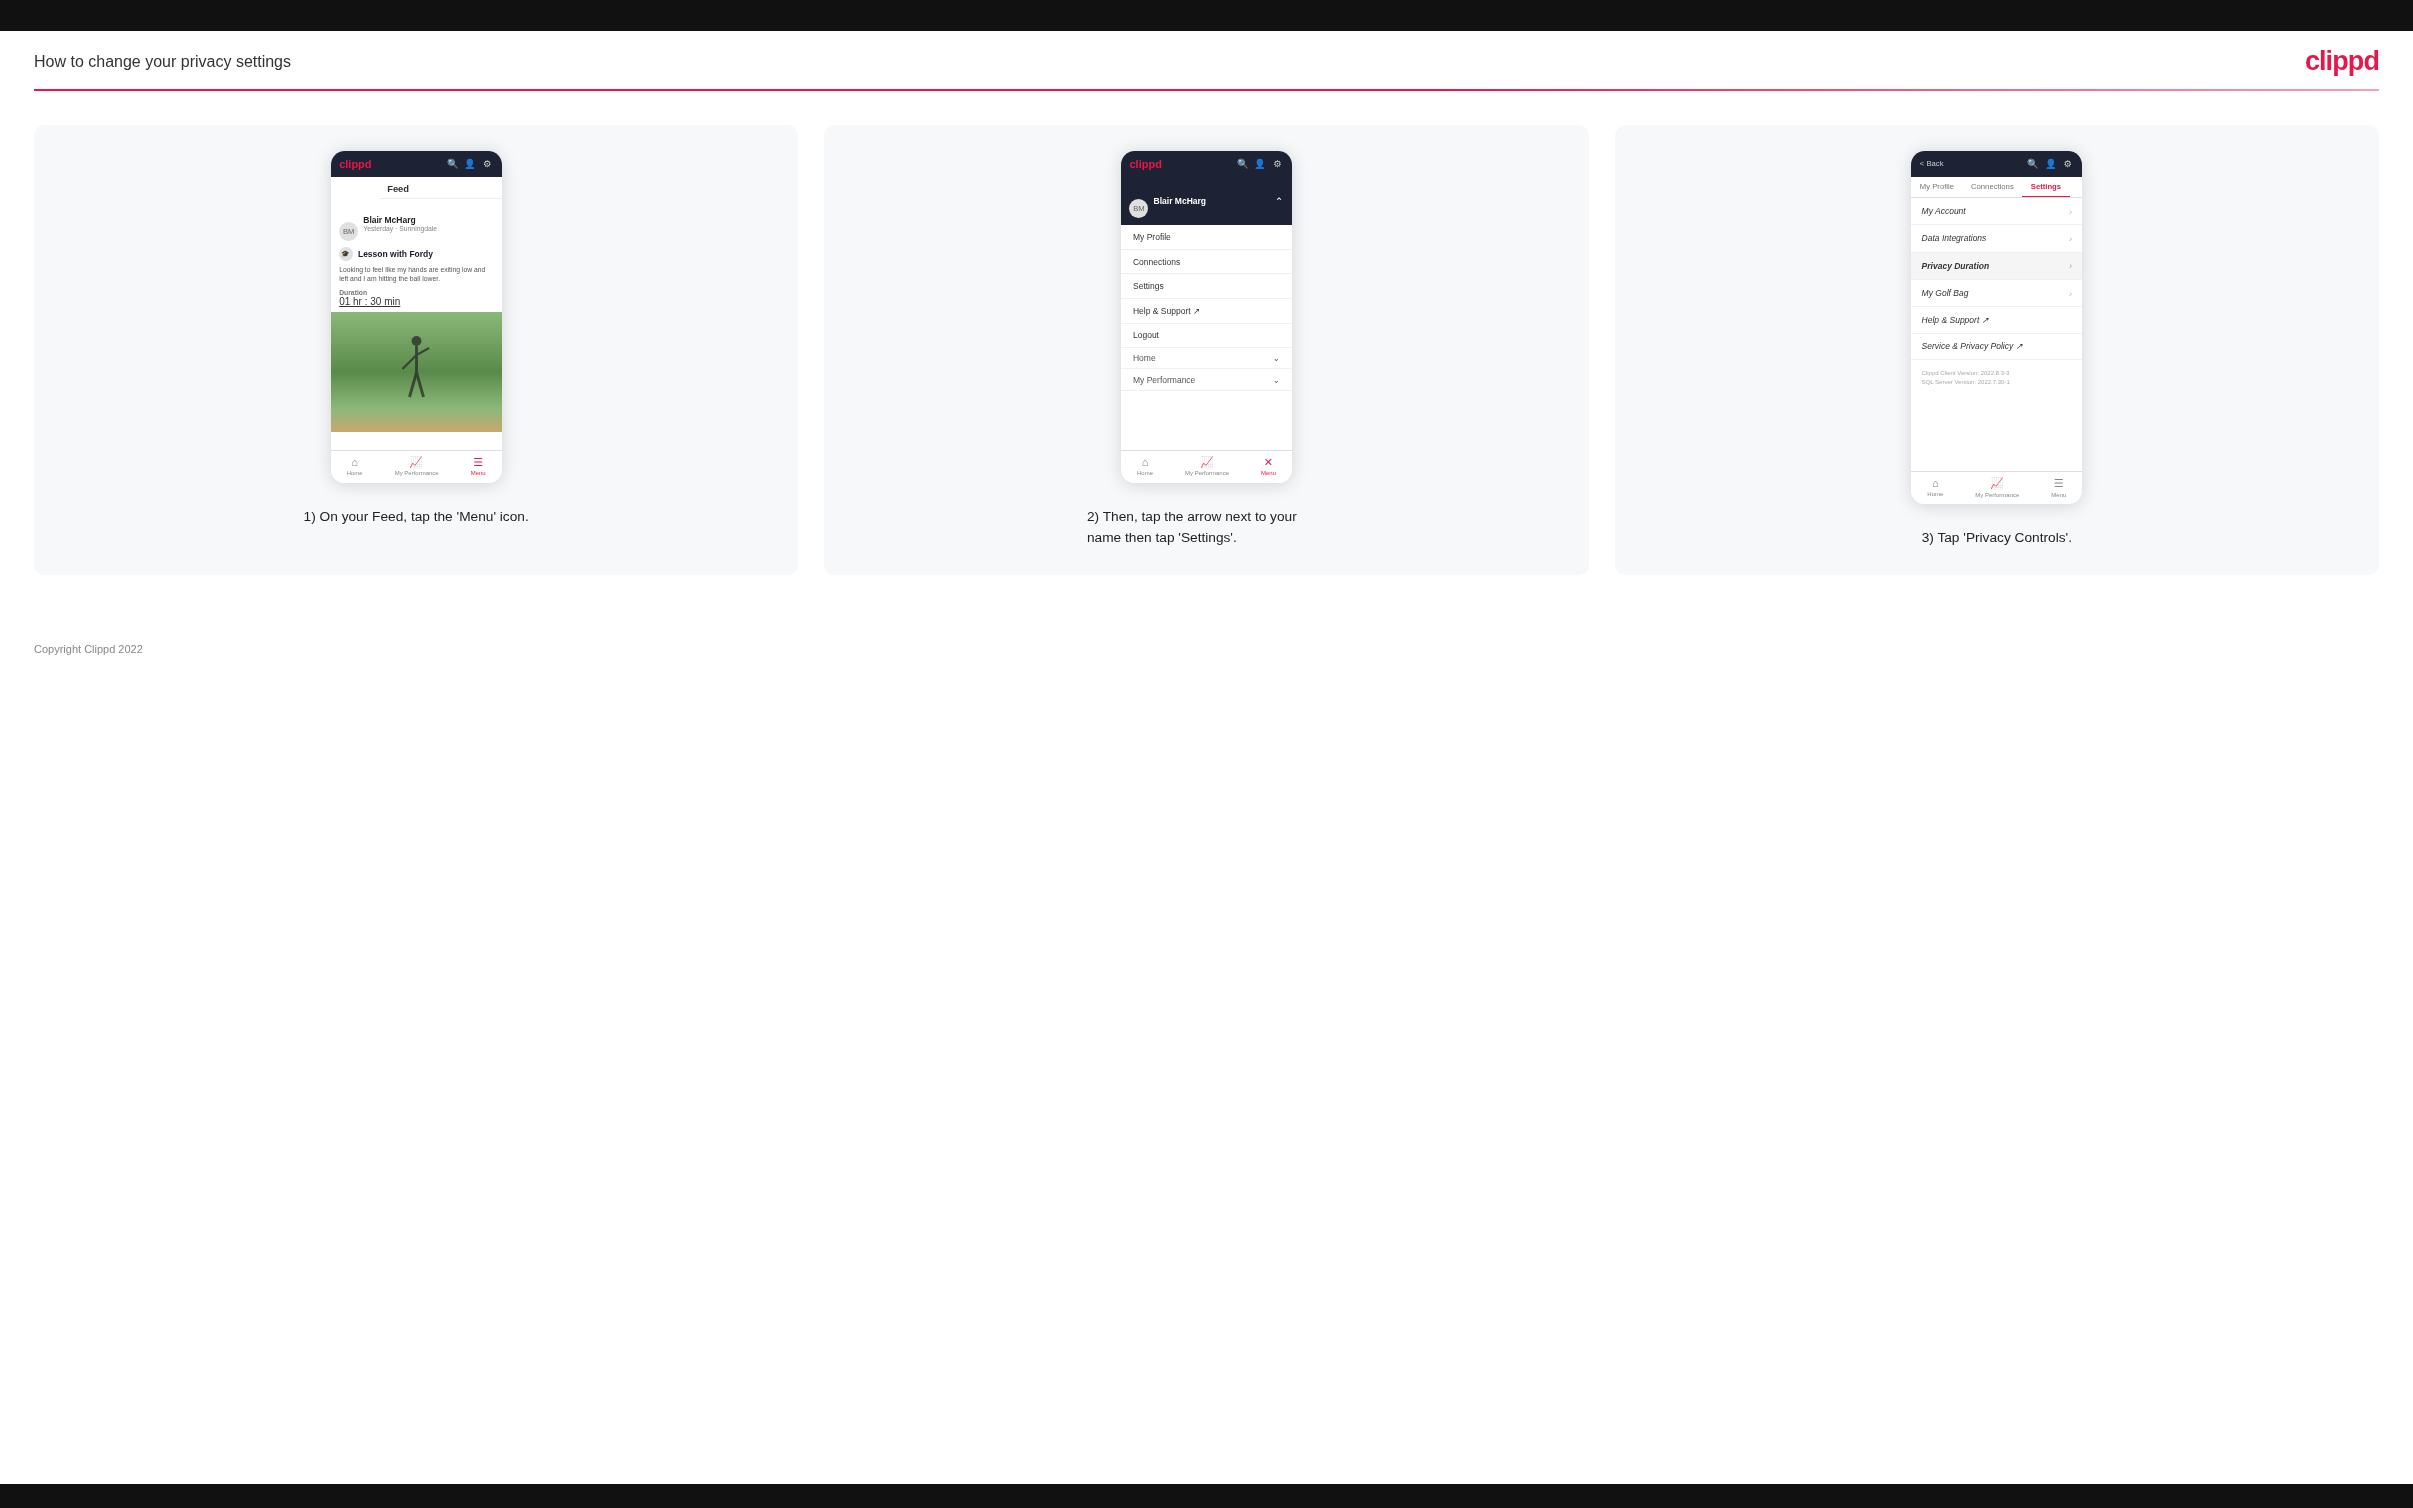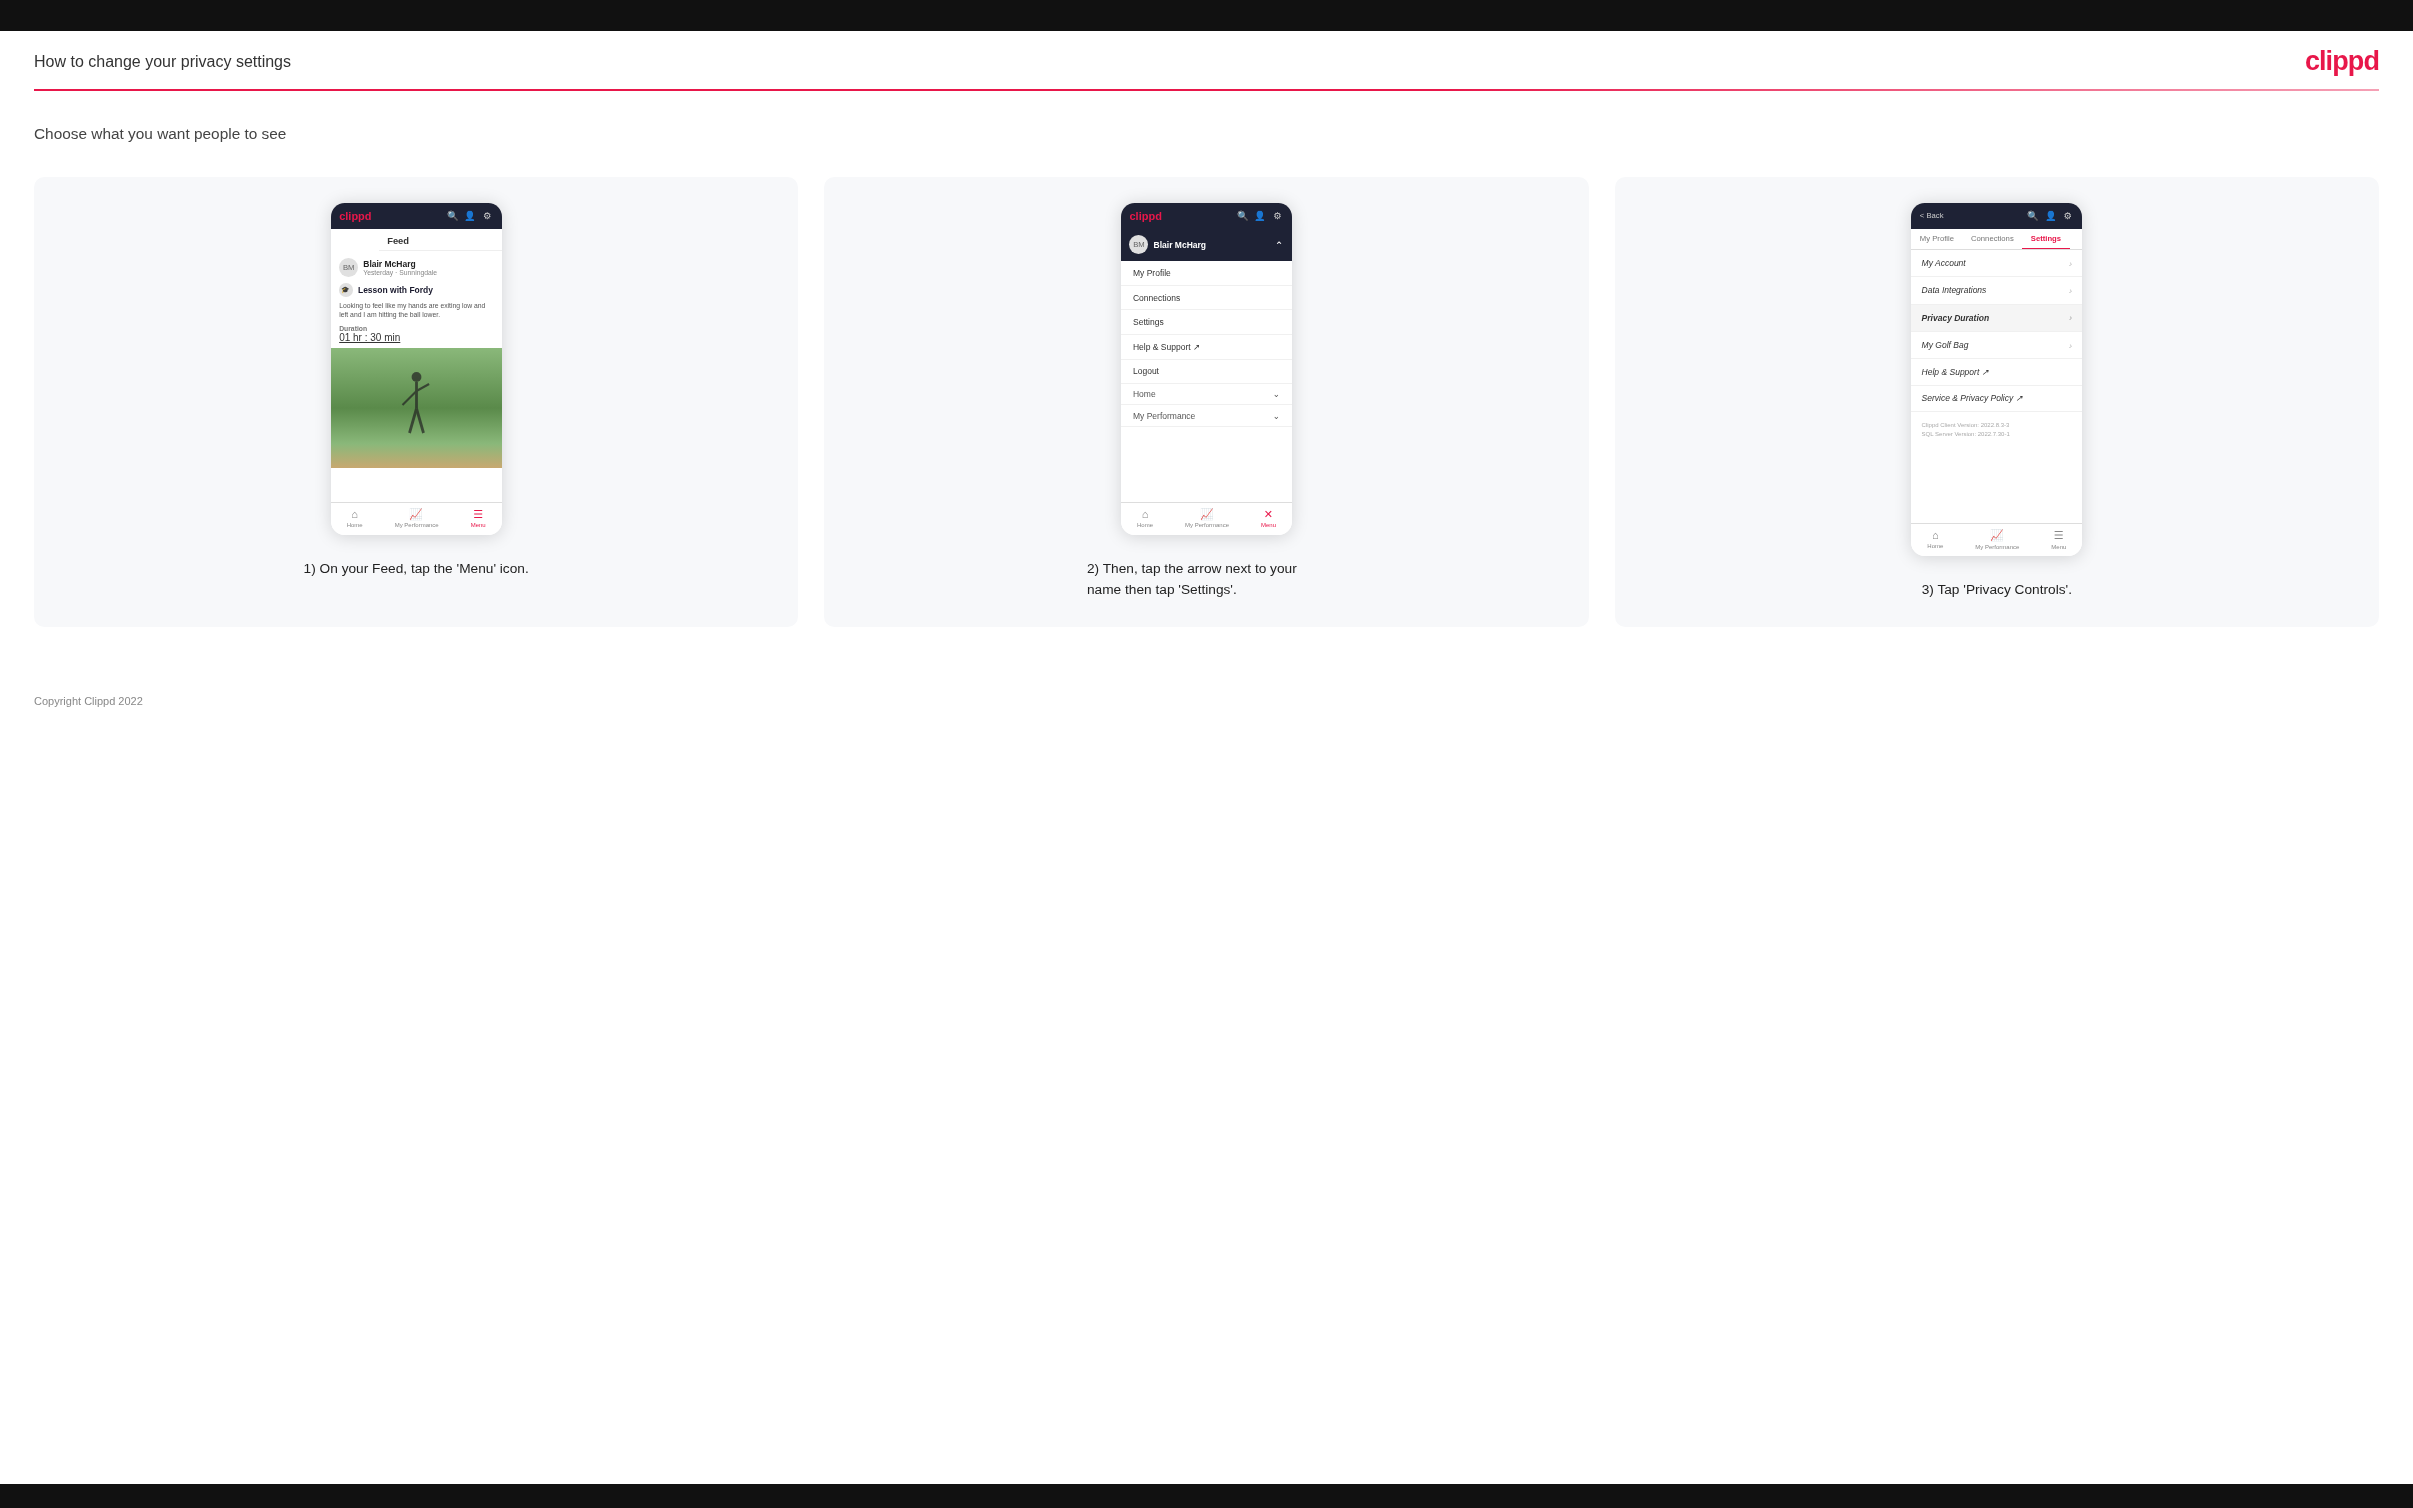--- a/index.html
+++ b/index.html
@@ -140,20 +140,21 @@
       width: 19px;
       height: 19px;
       border-radius: 50%;
       background: #e0e0e0;
       display: flex;
       align-items: center;
       justify-content: center;
       font-size: 7.7px;
       color: #666;
       flex-shrink: 0;
+      margin-top: 16px;
     }
     .post-meta-name { font-weight: 700; font-size: 8.5px; }
     .post-meta-sub { color: #888; font-size: 6.8px; }
 
     .lesson-row {
       display: flex;
       align-items: center;
       gap: 5.1px;
       padding: 3.4px 8.5px;
     }
@@ -347,21 +348,20 @@
 <div class="top-bar"></div>
 
 <div class="header">
   <span class="header-title">How to change your privacy settings</span>
   <span class="logo">clippd</span>
 </div>
 
 <div class="header-divider"></div>
 
 <div class="main">
-  <p class="page-subheading">Choose what you want people to see</p>
 
   <div class="steps-grid">
 
     <div class="step-card">
       <div class="phone-mockup">
 
         <div class="phone-topbar">
           <span class="phone-logo">clippd</span>
           <div class="phone-icons">
             <span class="phone-icon">🔍</span>

